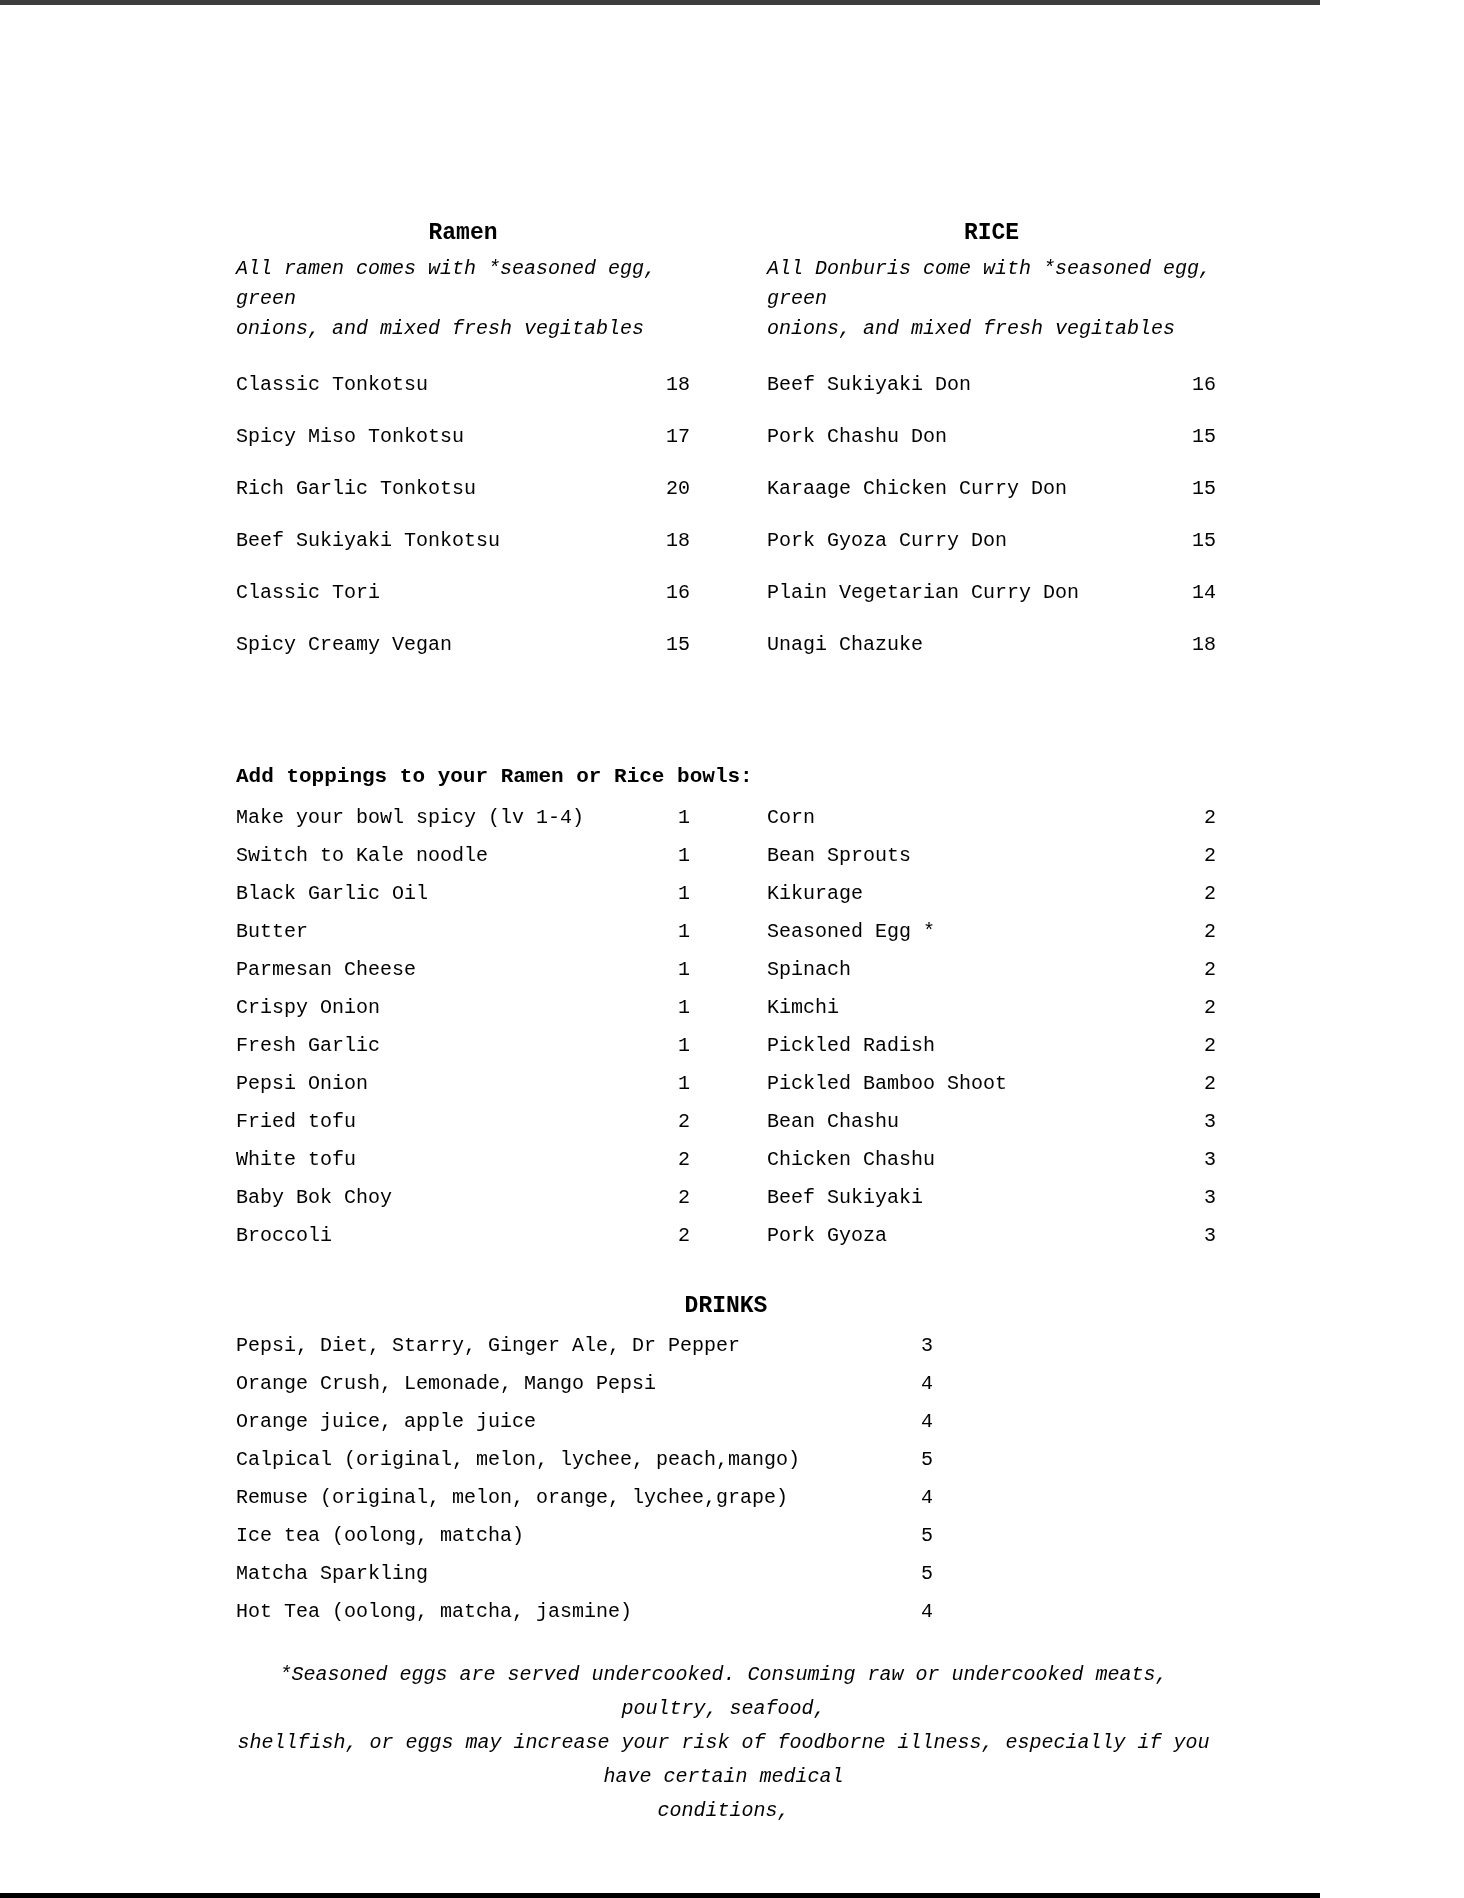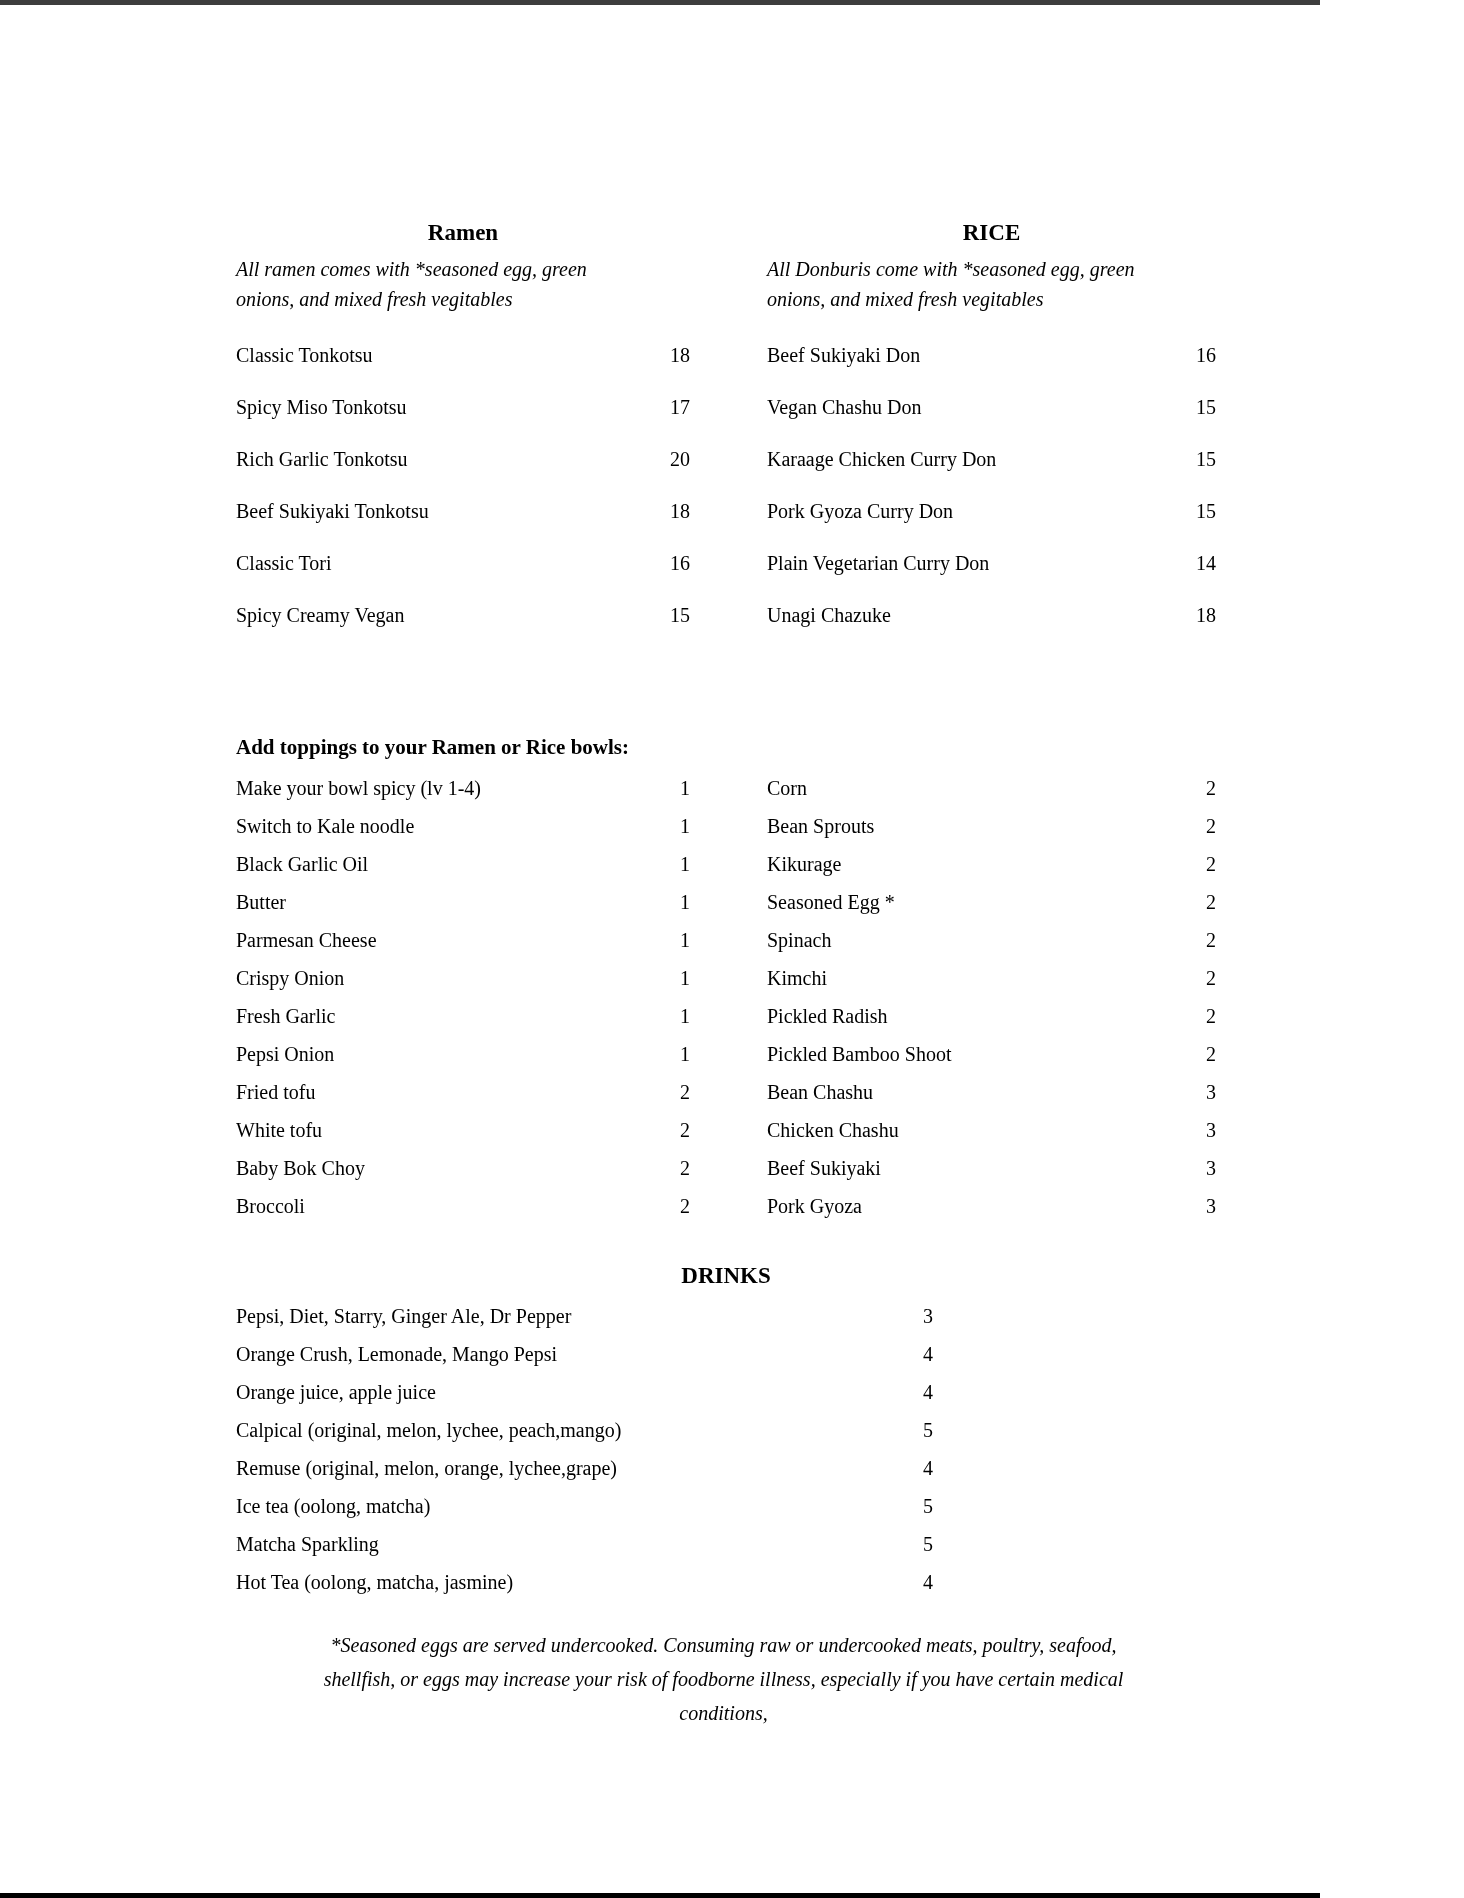--- a/index.html
+++ b/index.html
@@ -2,21 +2,21 @@
 <html><head>
 <meta charset="utf-8">
 <style>
   html, body { margin: 0; padding: 0; }
   .page {
     position: relative;
     width: 1320px;
     height: 1898px;
     background: #ffffff;
     color: #000000;
-    font-family: Liberation Serif, serif;
+    font-family: Liberation Mono, monospace;
     overflow: hidden;
   }
   .top-border {
     position: absolute; top: 0; left: 0;
     width: 100%; height: 5px; background: #3d3d3d;
   }
   .bottom-border {
     position: absolute; bottom: 0; left: 0;
     width: 100%; height: 5px; background: #000000;
   }
@@ -142,21 +142,21 @@
         <div class="menu-subtitle">All Donburis come with *seasoned egg, green
 onions, and mixed fresh vegitables</div>
         <div class="menu-items">
 
             <div class="menu-row">
               <span>Beef Sukiyaki Don</span>
               <span>16</span>
             </div>
 
             <div class="menu-row">
-              <span>Vegan Chashu Don</span>
+              <span>Pork Chashu Don</span>
               <span>15</span>
             </div>
 
             <div class="menu-row">
               <span>Karaage Chicken Curry Don</span>
               <span>15</span>
             </div>
 
             <div class="menu-row">
               <span>Pork Gyoza Curry Don</span>

